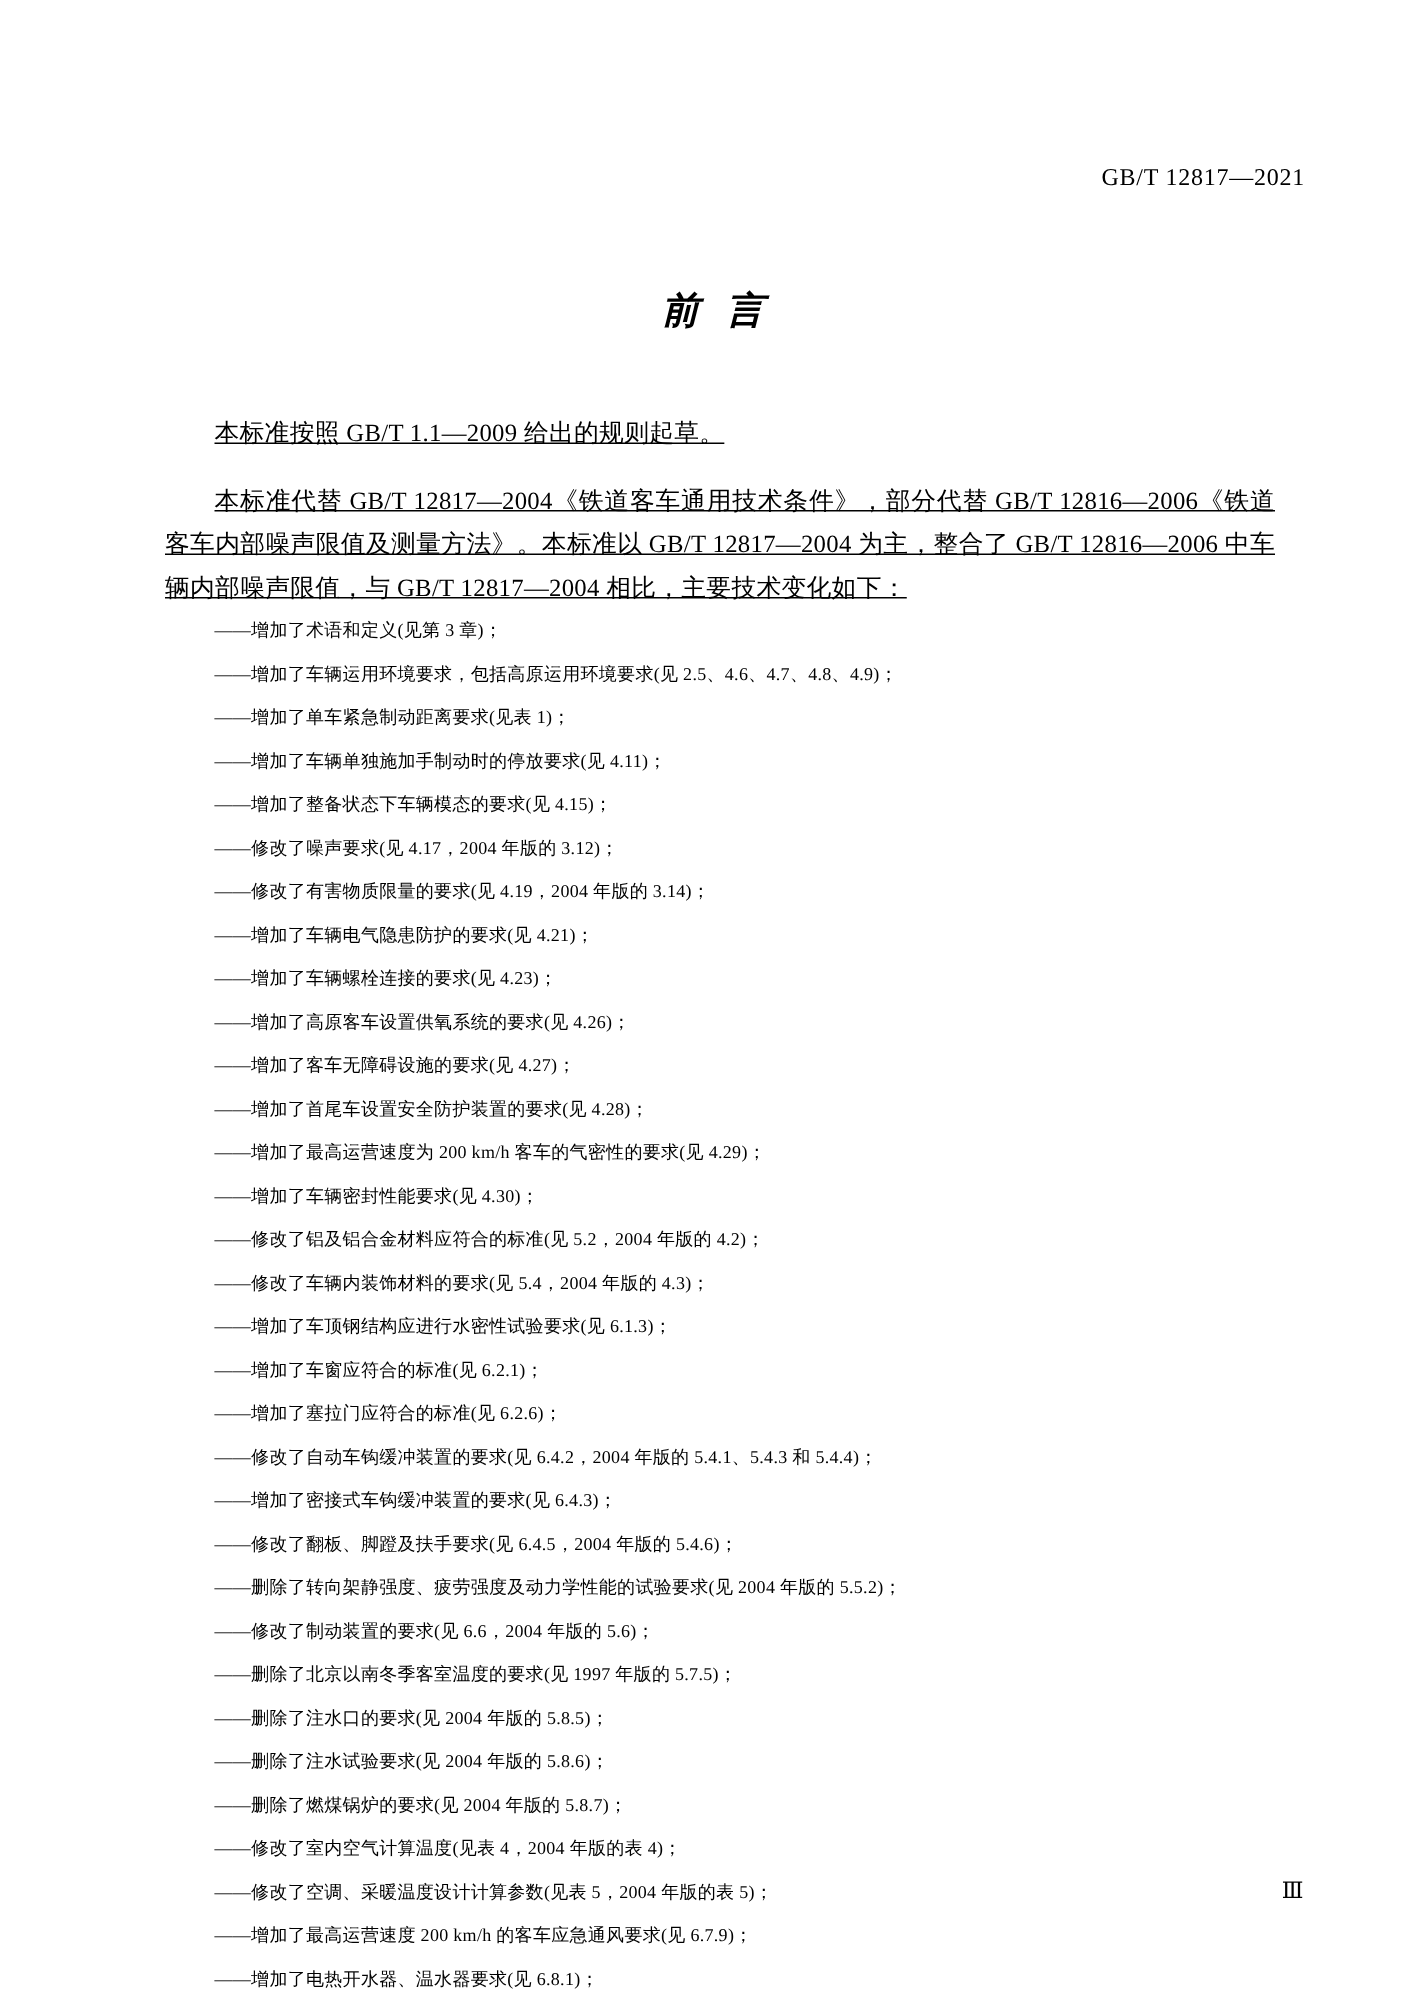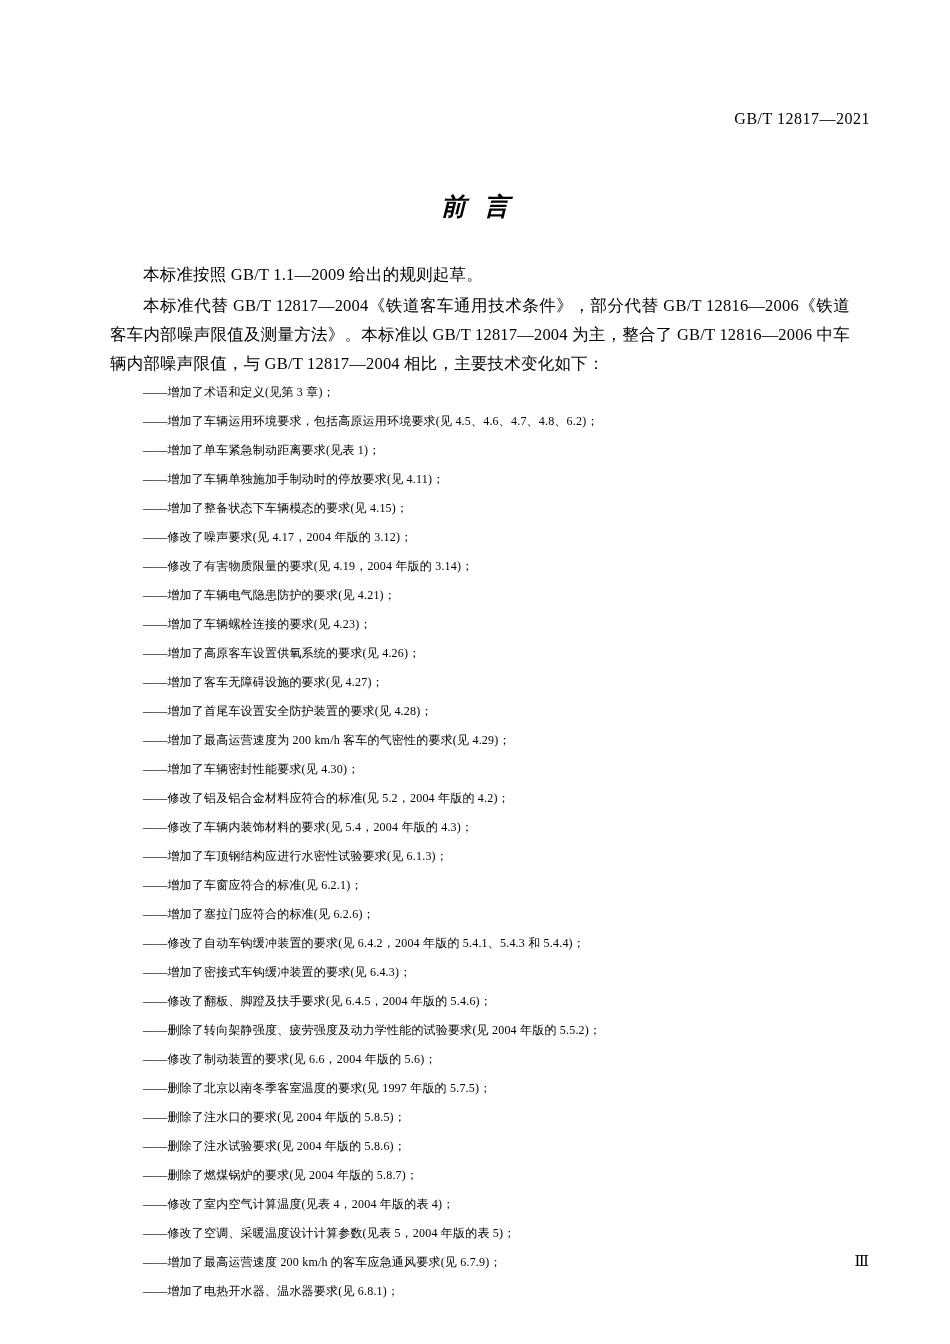--- a/index.html
+++ b/index.html
@@ -46,22 +46,23 @@
     position: absolute;
     top: 258px;
     left: 110px;
     width: 740px;
   }
   .para {
     font-size: 16.5px;
     line-height: 29px;
     text-align: justify;
     text-indent: 33px;
-    margin: 2px 0 0 0;
+    margin: 16px 0 0 0;
     letter-spacing: 0.2px;
+    text-decoration: underline;
   }
   .list {
     margin: 0;
     padding: 0;
     list-style: none;
   }
   .list li {
     font-size: 12px;
     line-height: 29px;
     text-indent: 33px;
@@ -86,21 +87,21 @@
 
   <div class="title">前言</div>
 
   <div class="body">
 
     <p class="para">本标准按照 GB/T 1.1—2009 给出的规则起草。</p>
     <p class="para">本标准代替 GB/T 12817—2004《铁道客车通用技术条件》，部分代替 GB/T 12816—2006《铁道客车内部噪声限值及测量方法》。本标准以 GB/T 12817—2004 为主，整合了 GB/T 12816—2006 中车辆内部噪声限值，与 GB/T 12817—2004 相比，主要技术变化如下：</p>
 
     <ul class="list">
       <li>——增加了术语和定义(见第 3 章)；</li>
-      <li>——增加了车辆运用环境要求，包括高原运用环境要求(见 4.5、4.6、4.7、4.8、6.2)；</li>
+      <li>——增加了车辆运用环境要求，包括高原运用环境要求(见 2.5、4.6、4.7、4.8、4.9)；</li>
       <li>——增加了单车紧急制动距离要求(见表 1)；</li>
       <li>——增加了车辆单独施加手制动时的停放要求(见 4.11)；</li>
       <li>——增加了整备状态下车辆模态的要求(见 4.15)；</li>
       <li>——修改了噪声要求(见 4.17，2004 年版的 3.12)；</li>
       <li>——修改了有害物质限量的要求(见 4.19，2004 年版的 3.14)；</li>
       <li>——增加了车辆电气隐患防护的要求(见 4.21)；</li>
       <li>——增加了车辆螺栓连接的要求(见 4.23)；</li>
       <li>——增加了高原客车设置供氧系统的要求(见 4.26)；</li>
       <li>——增加了客车无障碍设施的要求(见 4.27)；</li>
       <li>——增加了首尾车设置安全防护装置的要求(见 4.28)；</li>

